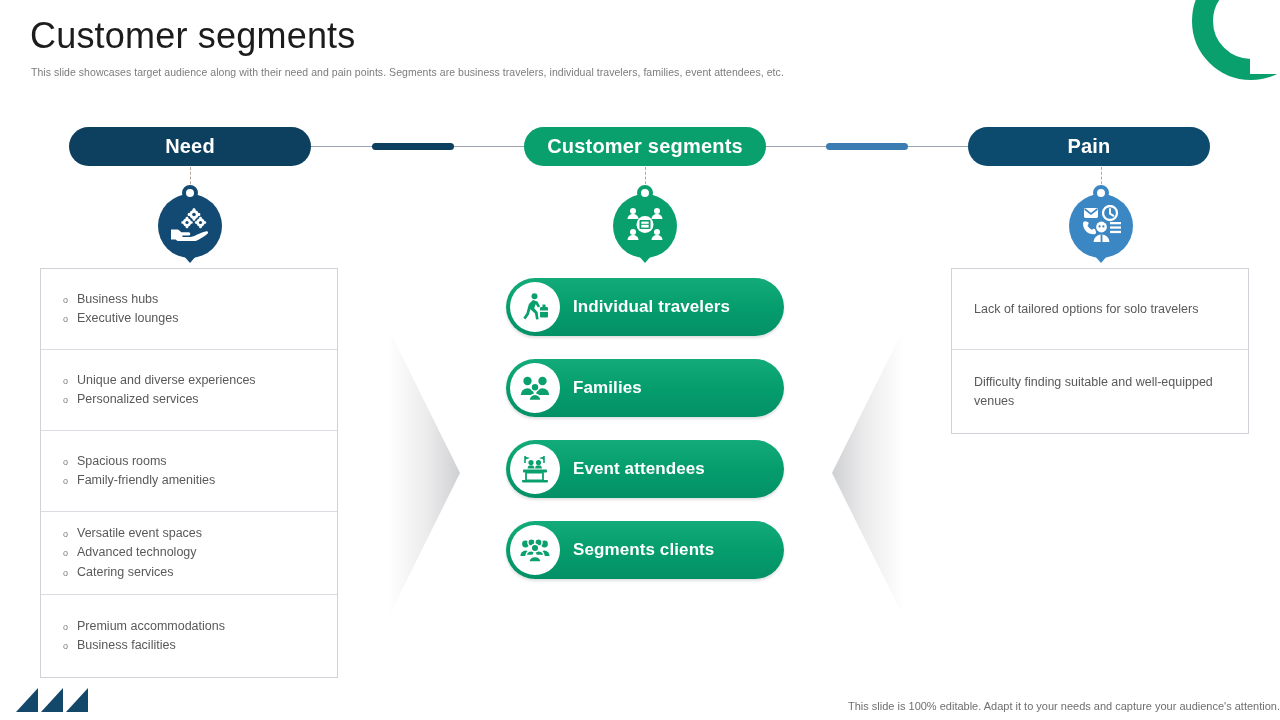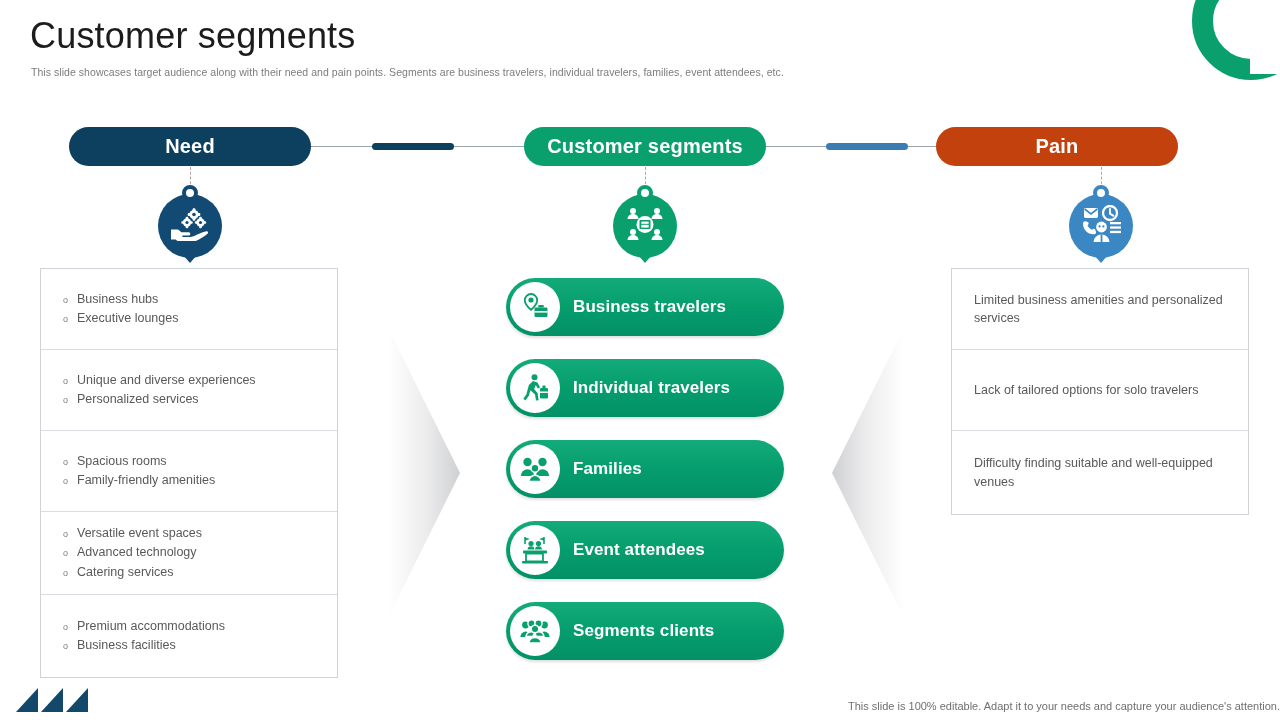--- a/index.html
+++ b/index.html
@@ -97,21 +97,21 @@
     display: flex;
     align-items: center;
     justify-content: center;
     color: #ffffff;
     font-size: 20px;
     font-weight: bold;
     letter-spacing: 0.2px;
   }
   .pill-head.need  { left: 69px;  width: 242px; background: #0d3f5e; }
   .pill-head.seg   { left: 524px; width: 242px; background: #0aa06e; }
-  .pill-head.pain  { left: 936px; width: 242px; background: #c2410c; align-items: center; }
+  .pill-head.pain  { left: 968px; width: 242px; background: #0c4a6e; align-items: center; }
 
   
   .stem {
     position: absolute;
     width: 1px;
     top: 167px;
     height: 22px;
     border-left: 1px dashed #b9a6a0;
   }
   .stem.s1 { left: 190px; }
@@ -449,32 +449,20 @@
     </div>
     <div class="bullet-line">
       <span class="bullet-mark">o</span>
       <span>Business facilities</span>
     </div>
   </div>
 </div>
 
 <div class="seg-list">
 
-  <div class="seg-pill">
-    <span class="seg-badge">
-      <svg width="30" height="30" viewBox="0 0 30 30" fill="#0aa06e">
-        <path d="M11 2 a6.2 6.2 0 0 1 6.2 6.2 c0 4.2-6.2 9.6-6.2 9.6 S4.8 12.4 4.8 8.2 A6.2 6.2 0 0 1 11 2 z" fill="none" stroke="#0aa06e" stroke-width="1.8"></path>
-        <circle cx="11" cy="8" r="2.6"></circle>
-        <rect x="14.5" y="15.5" width="13" height="9.5" rx="1.2"></rect>
-        <rect x="18.2" y="13" width="5.6" height="2.6" rx="0.8"></rect>
-        <rect x="14.5" y="19" width="13" height="1.6" fill="#ffffff"></rect>
-      </svg>
-    </span>
-    <span class="seg-label">Business travelers</span>
-  </div>
 
   <div class="seg-pill">
     <span class="seg-badge">
       <svg width="30" height="30" viewBox="0 0 30 30" fill="#0aa06e">
         <circle cx="14.5" cy="4.2" r="3"></circle>
         <path d="M13 8 l4.5 1.4 l2.6 5 l-2.3 1.1 l-2-3.6 l-1.6 4.4 l3.4 3.6 l1 7.4 l-2.6 0.3 l-1-6.2 l-4.6-4.2 l-1.6 5.6 l-3.4 4.6 l-2.1-1.6 l3-4.2 l2.6-9.6 z"></path>
         <rect x="20" y="15" width="8" height="10.5" rx="1.2"></rect>
         <rect x="22.4" y="12.4" width="3.2" height="2.8" rx="0.7"></rect>
         <rect x="20" y="18.5" width="8" height="1.4" fill="#ffffff"></rect>
       </svg>
@@ -531,23 +519,20 @@
         <path d="M15 16.6 l-1.8 3 l1.8 2 l1.8-2 z" fill="#ffffff"></path>
       </svg>
     </span>
     <span class="seg-label">Segments clients</span>
   </div>
 
 </div>
 
 <div class="col-box right">
   <div class="cell" style="height:81px">
-    <div class="pain-text">Limited business amenities and personalized services</div>
-  </div>
-  <div class="cell" style="height:81px">
     <div class="pain-text">Lack of tailored options for solo travelers</div>
   </div>
   <div class="cell" style="height:83px">
     <div class="pain-text">Difficulty finding suitable and well-equipped venues</div>
   </div>
 </div>
 
 <div class="footer-note">This slide is 100% editable. Adapt it to your needs and capture your audience's attention.</div>
 
 </body></html>

